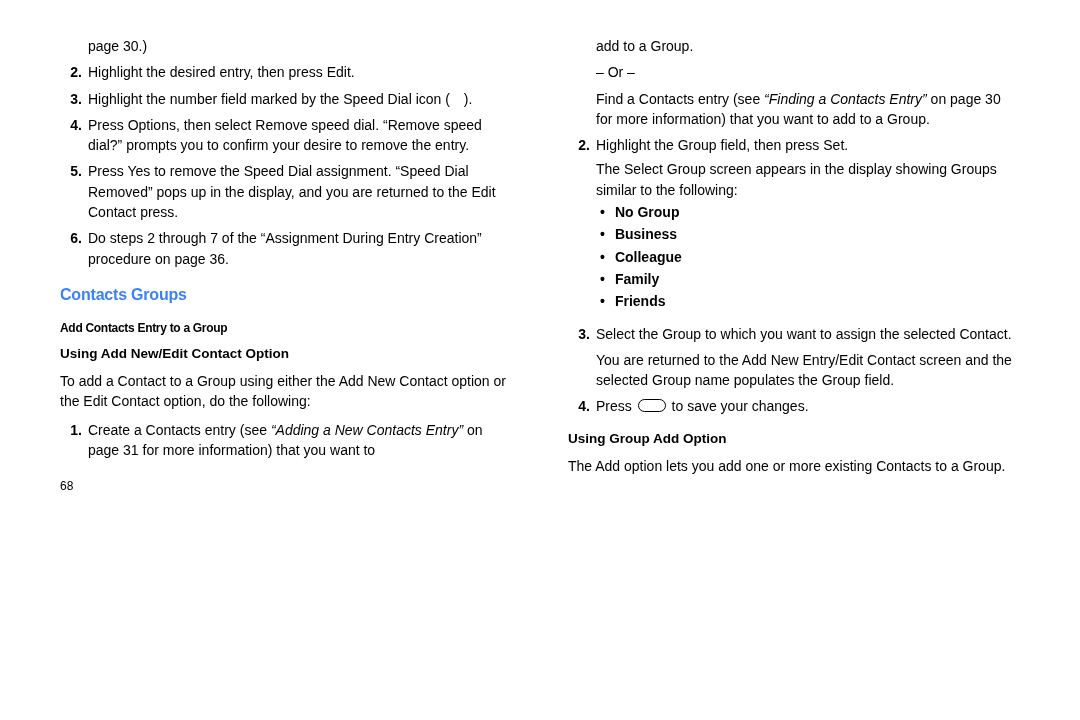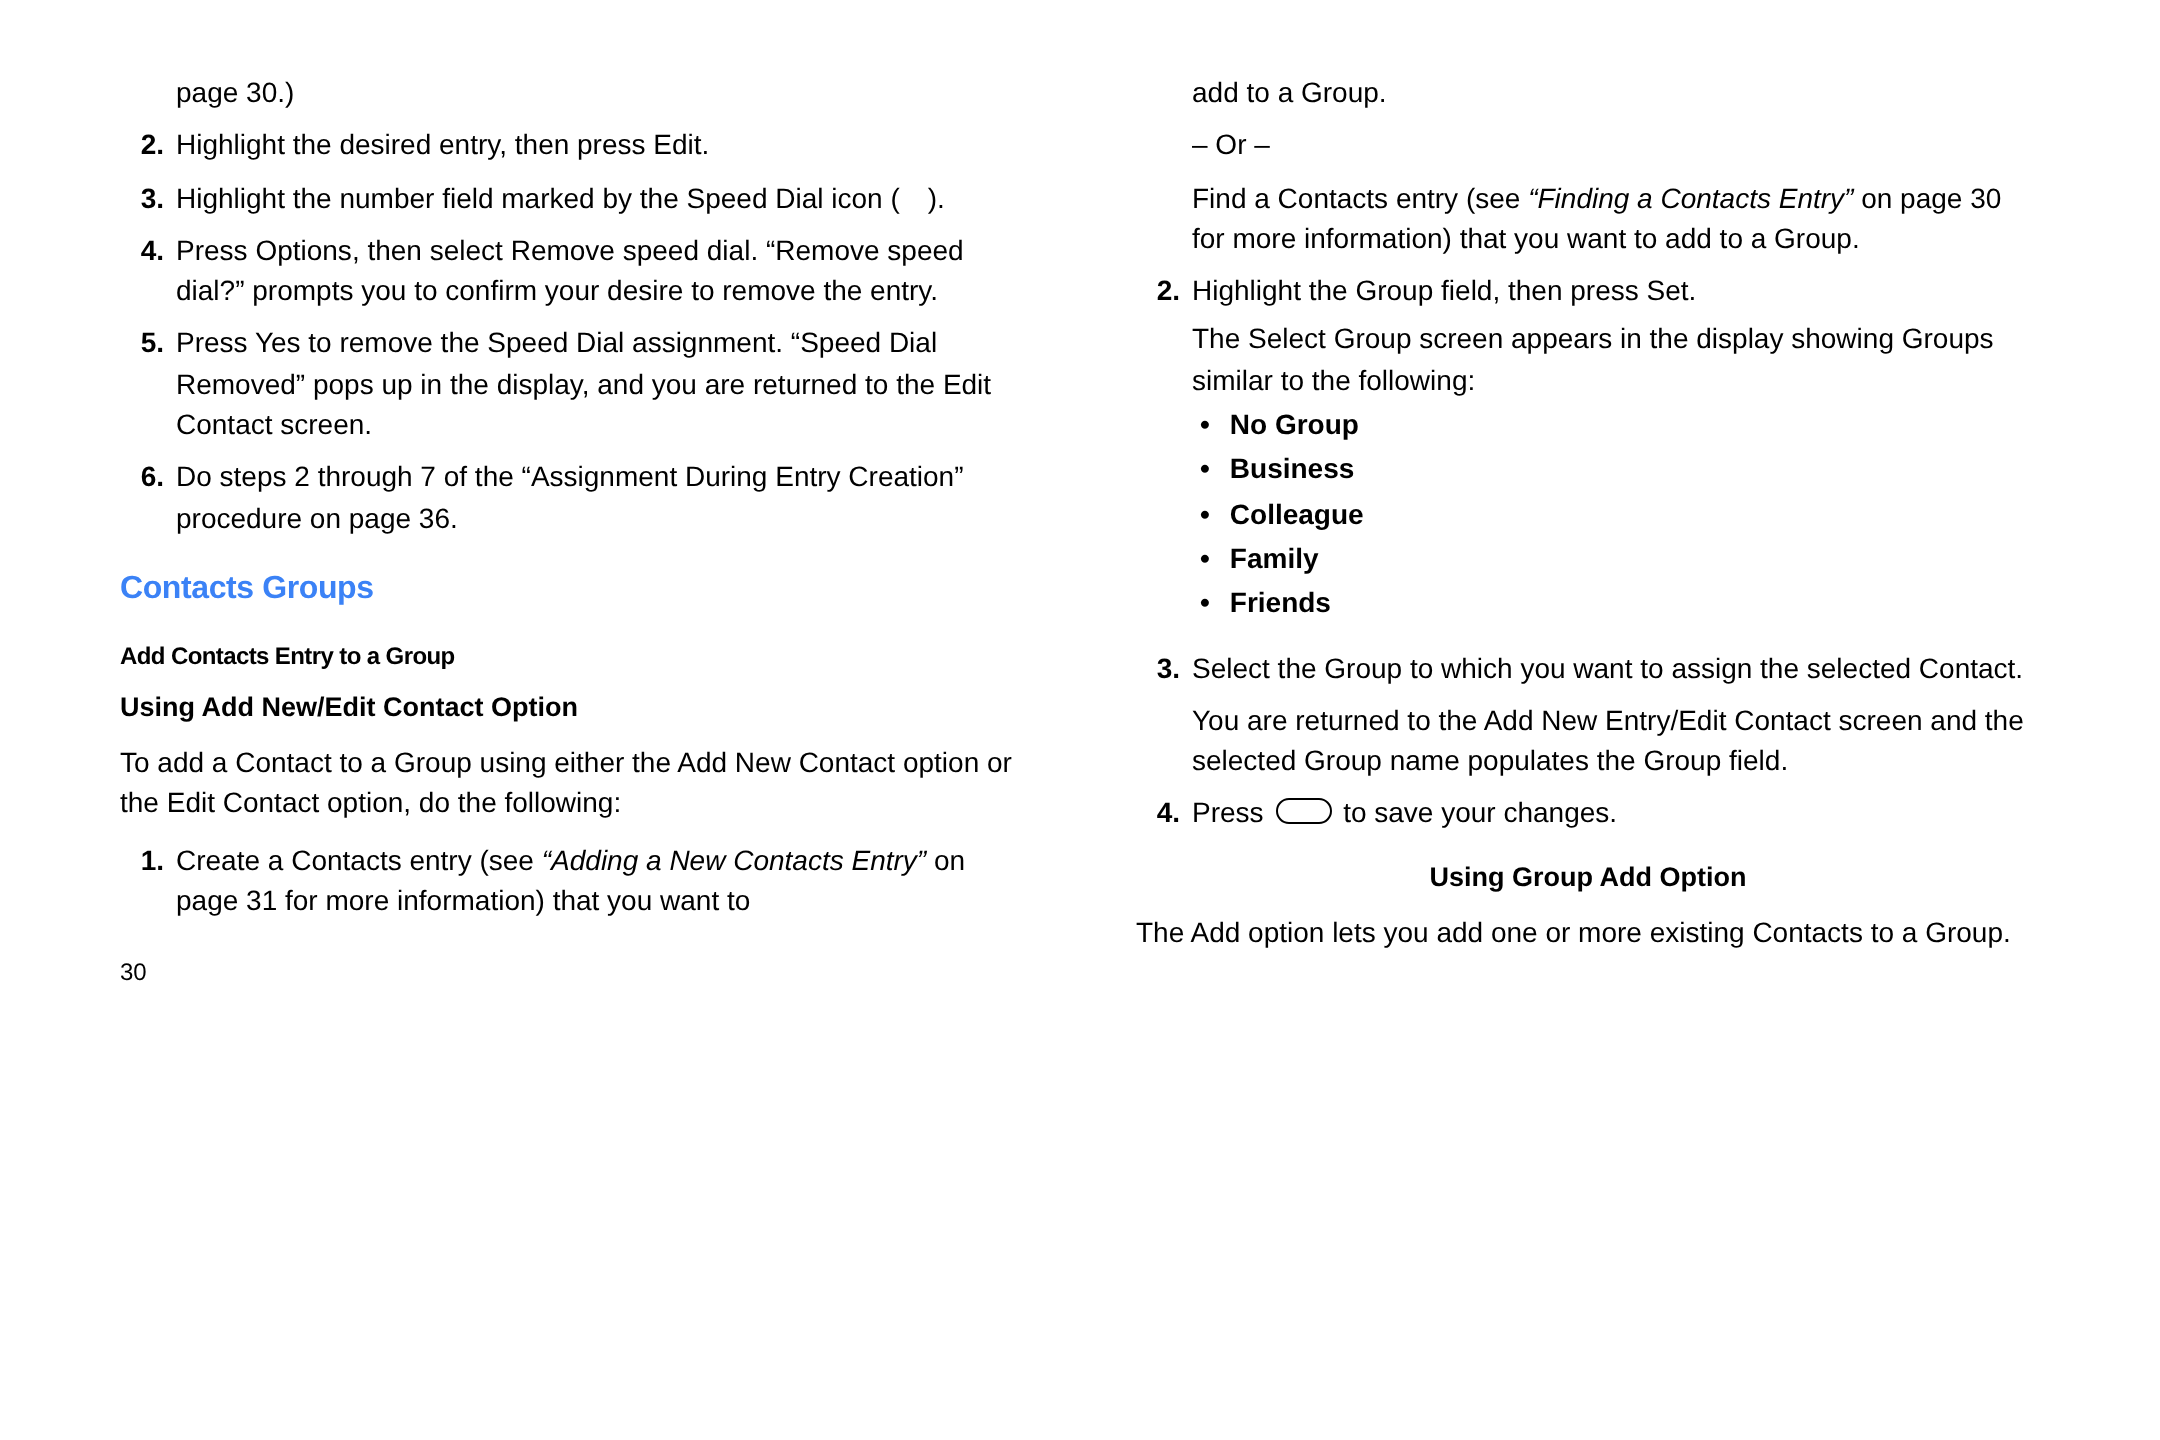--- a/index.html
+++ b/index.html
@@ -120,21 +120,21 @@
       </li>
       <li>
         <span class="num">4.</span>
         <span class="body">
           <span>Press </span><span class="b">Options</span><span>, then select </span><span class="b">Remove speed dial</span><span>. “</span><span class="b">Remove speed dial?</span><span>” prompts you to confirm your desire to remove the entry.</span>
         </span>
       </li>
       <li>
         <span class="num">5.</span>
         <span class="body">
-          <span>Press </span><span class="b">Yes</span><span> to remove the Speed Dial assignment. “</span><span class="b">Speed Dial Removed</span><span>” pops up in the display, and you are returned to the </span><span class="b">Edit Contact</span><span> screen.</span>
+          <span>Press </span><span class="b">Yes</span><span> to remove the Speed Dial assignment. “</span><span class="b">Speed Dial Removed</span><span>” pops up in the display, and you are returned to the </span><span class="b">Edit Contact</span><span> press.</span>
         </span>
       </li>
       <li>
         <span class="num">6.</span>
         <span class="body">Do steps 2 through 7 of the “Assignment During Entry Creation” procedure on page 36.</span>
       </li>
     </ol>
 
     <h2 class="section">Contacts Groups</h2>
 
@@ -144,21 +144,21 @@
 
     <ol class="main-list">
       <li>
         <span class="num">1.</span>
         <span class="body">
           <span>Create a Contacts entry (see </span><span class="it">“Adding a New Contacts Entry”</span><span> on page 31 for more information) that you want to</span>
         </span>
       </li>
     </ol>
 
-    <div class="page-num">30</div>
+    <div class="page-num">68</div>
   </div>
 
   <div class="col">
 
     <div class="indent-body" style="margin-left:28px;">add to a Group.</div>
     <div class="indent-body or-line" style="margin-left:28px;">– Or –</div>
     <div class="indent-body" style="margin-left:28px;">
       <span>Find a Contacts entry (see </span><span class="it">“Finding a Contacts Entry”</span><span> on page 30 for more information) that you want to add to a Group.</span>
     </div>
 
@@ -187,18 +187,18 @@
         </span>
       </li>
       <li>
         <span class="num">4.</span>
         <span class="body">
           <span>Press </span><span class="key-btn"></span><span> to save your changes.</span>
         </span>
       </li>
     </ol>
 
-    <h4 class="subsub" style="margin-top:12px;text-align:center;">Using Group Add Option</h4>
+    <h4 class="subsub" style="margin-top:12px;">Using Group Add Option</h4>
     <div>The Add option lets you add one or more existing Contacts to a Group.</div>
 
   </div>
 
 </div>
 
 </body></html>

